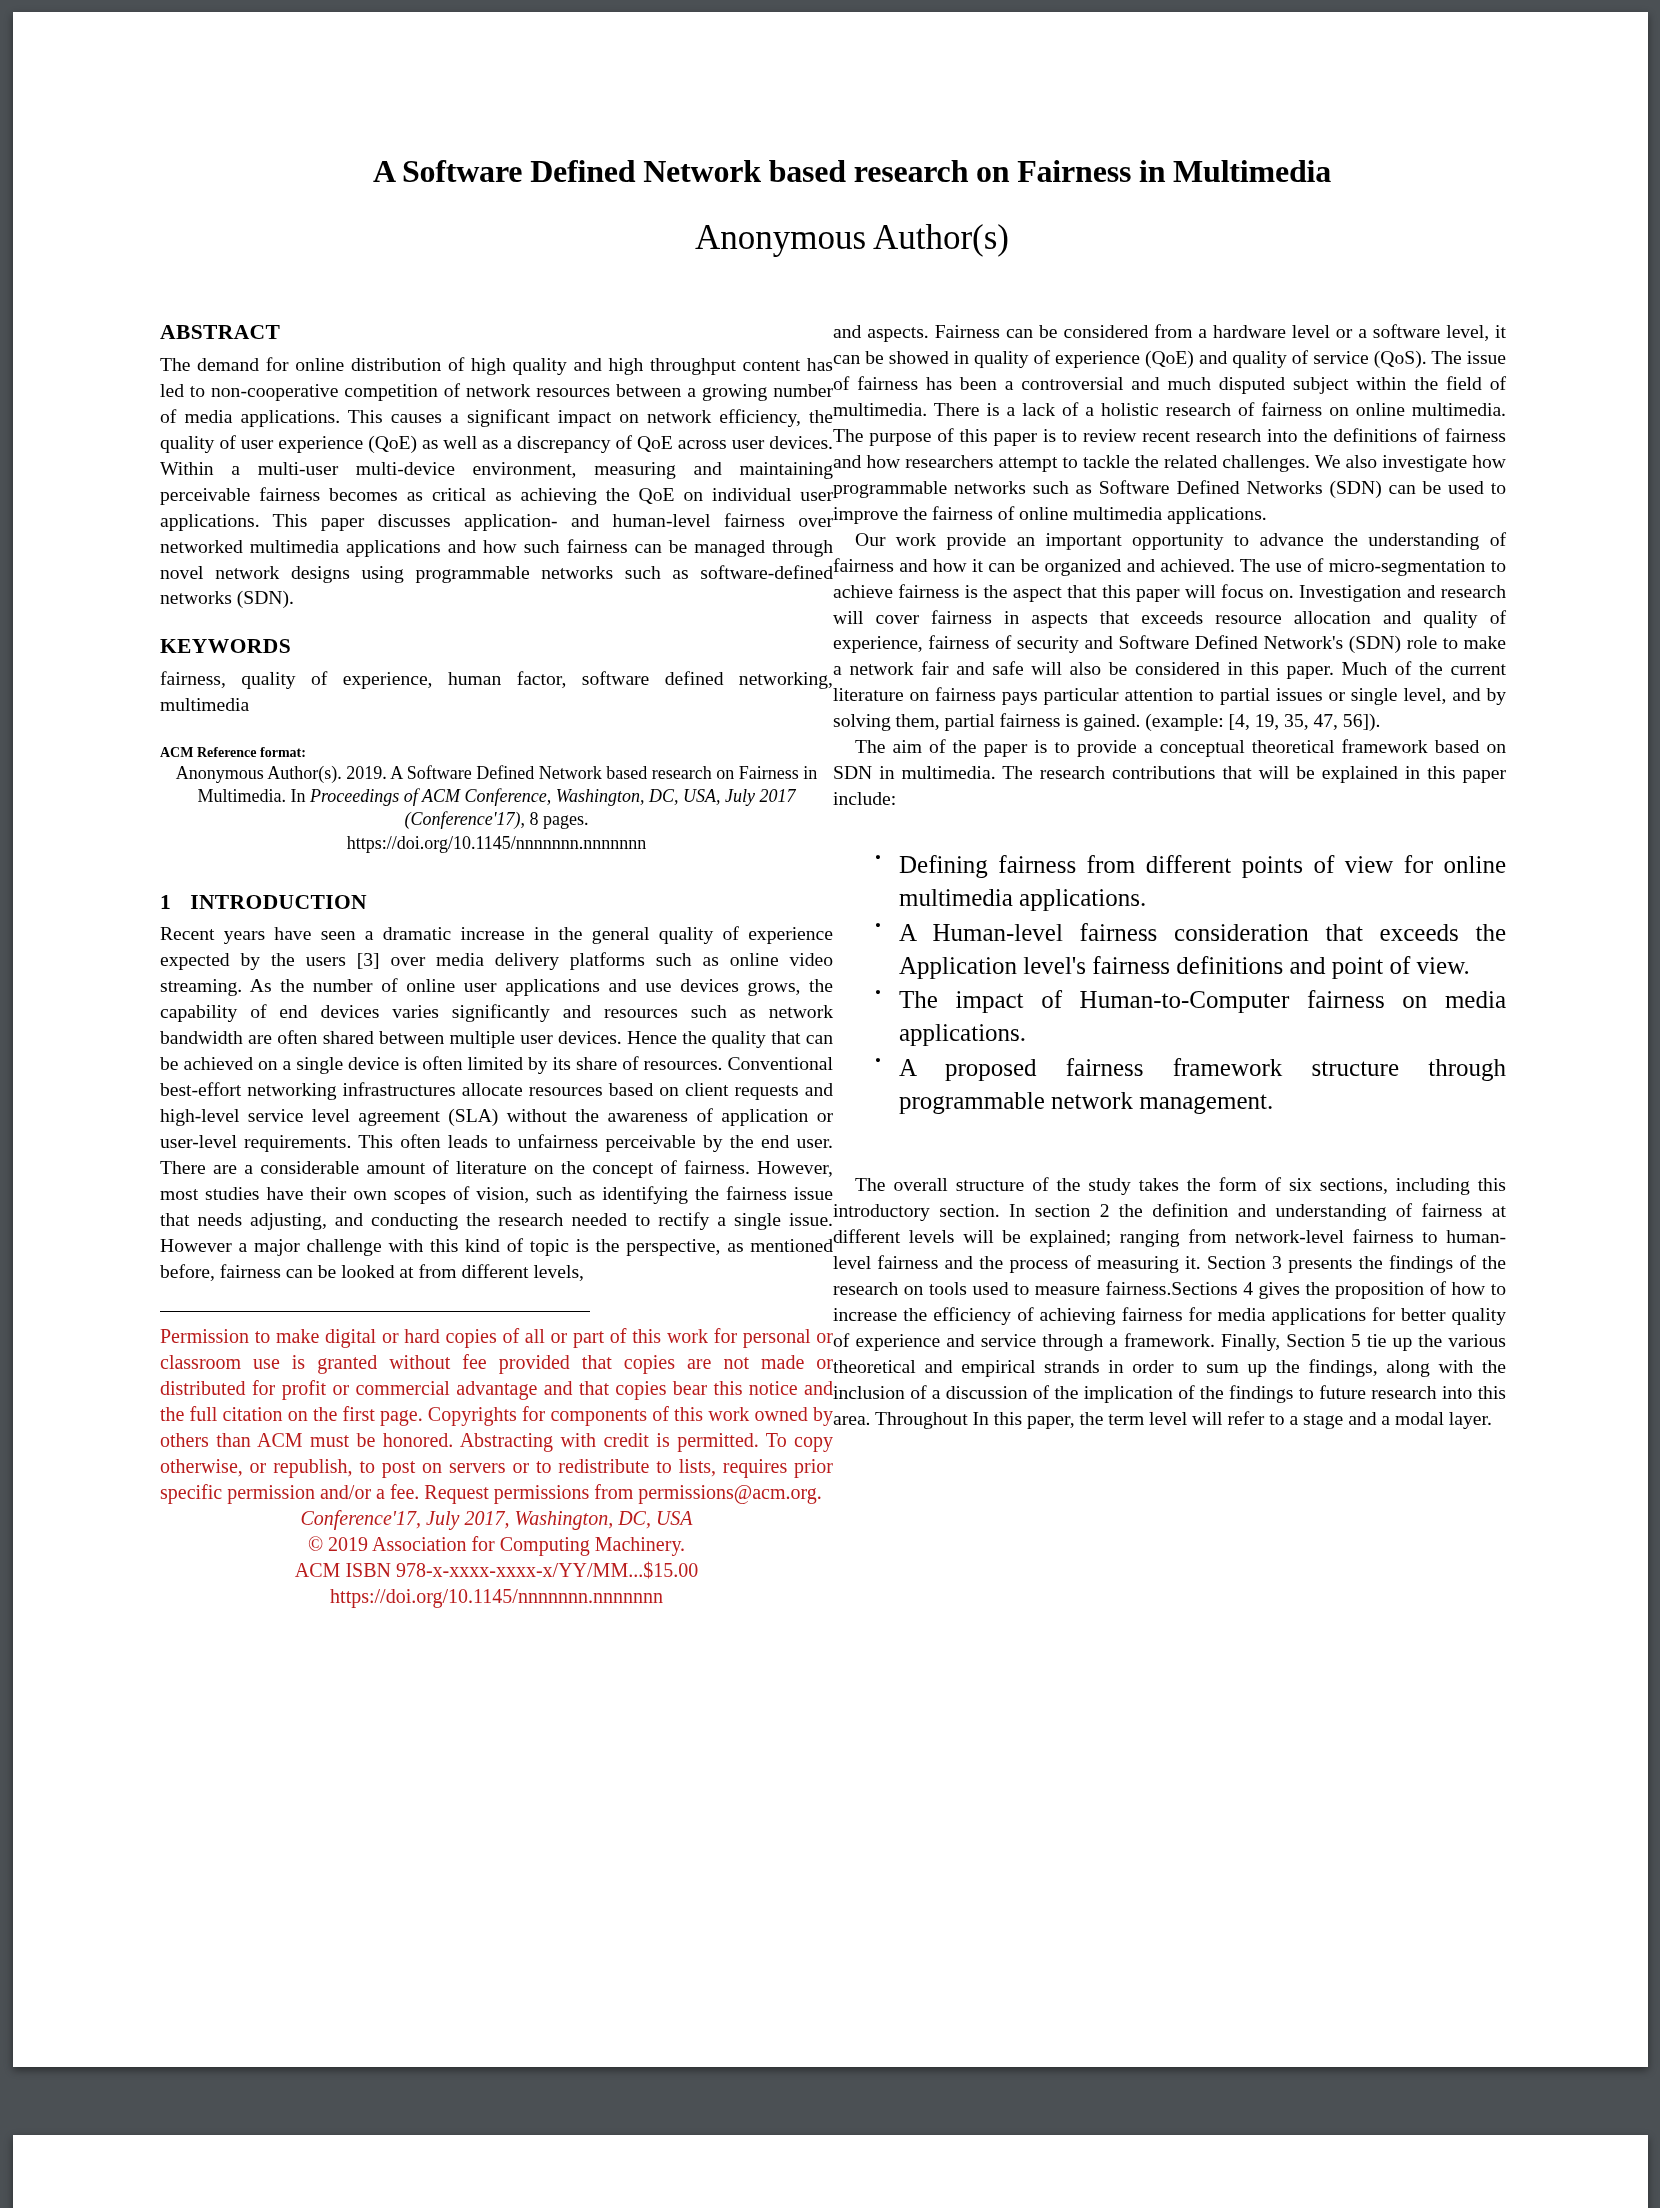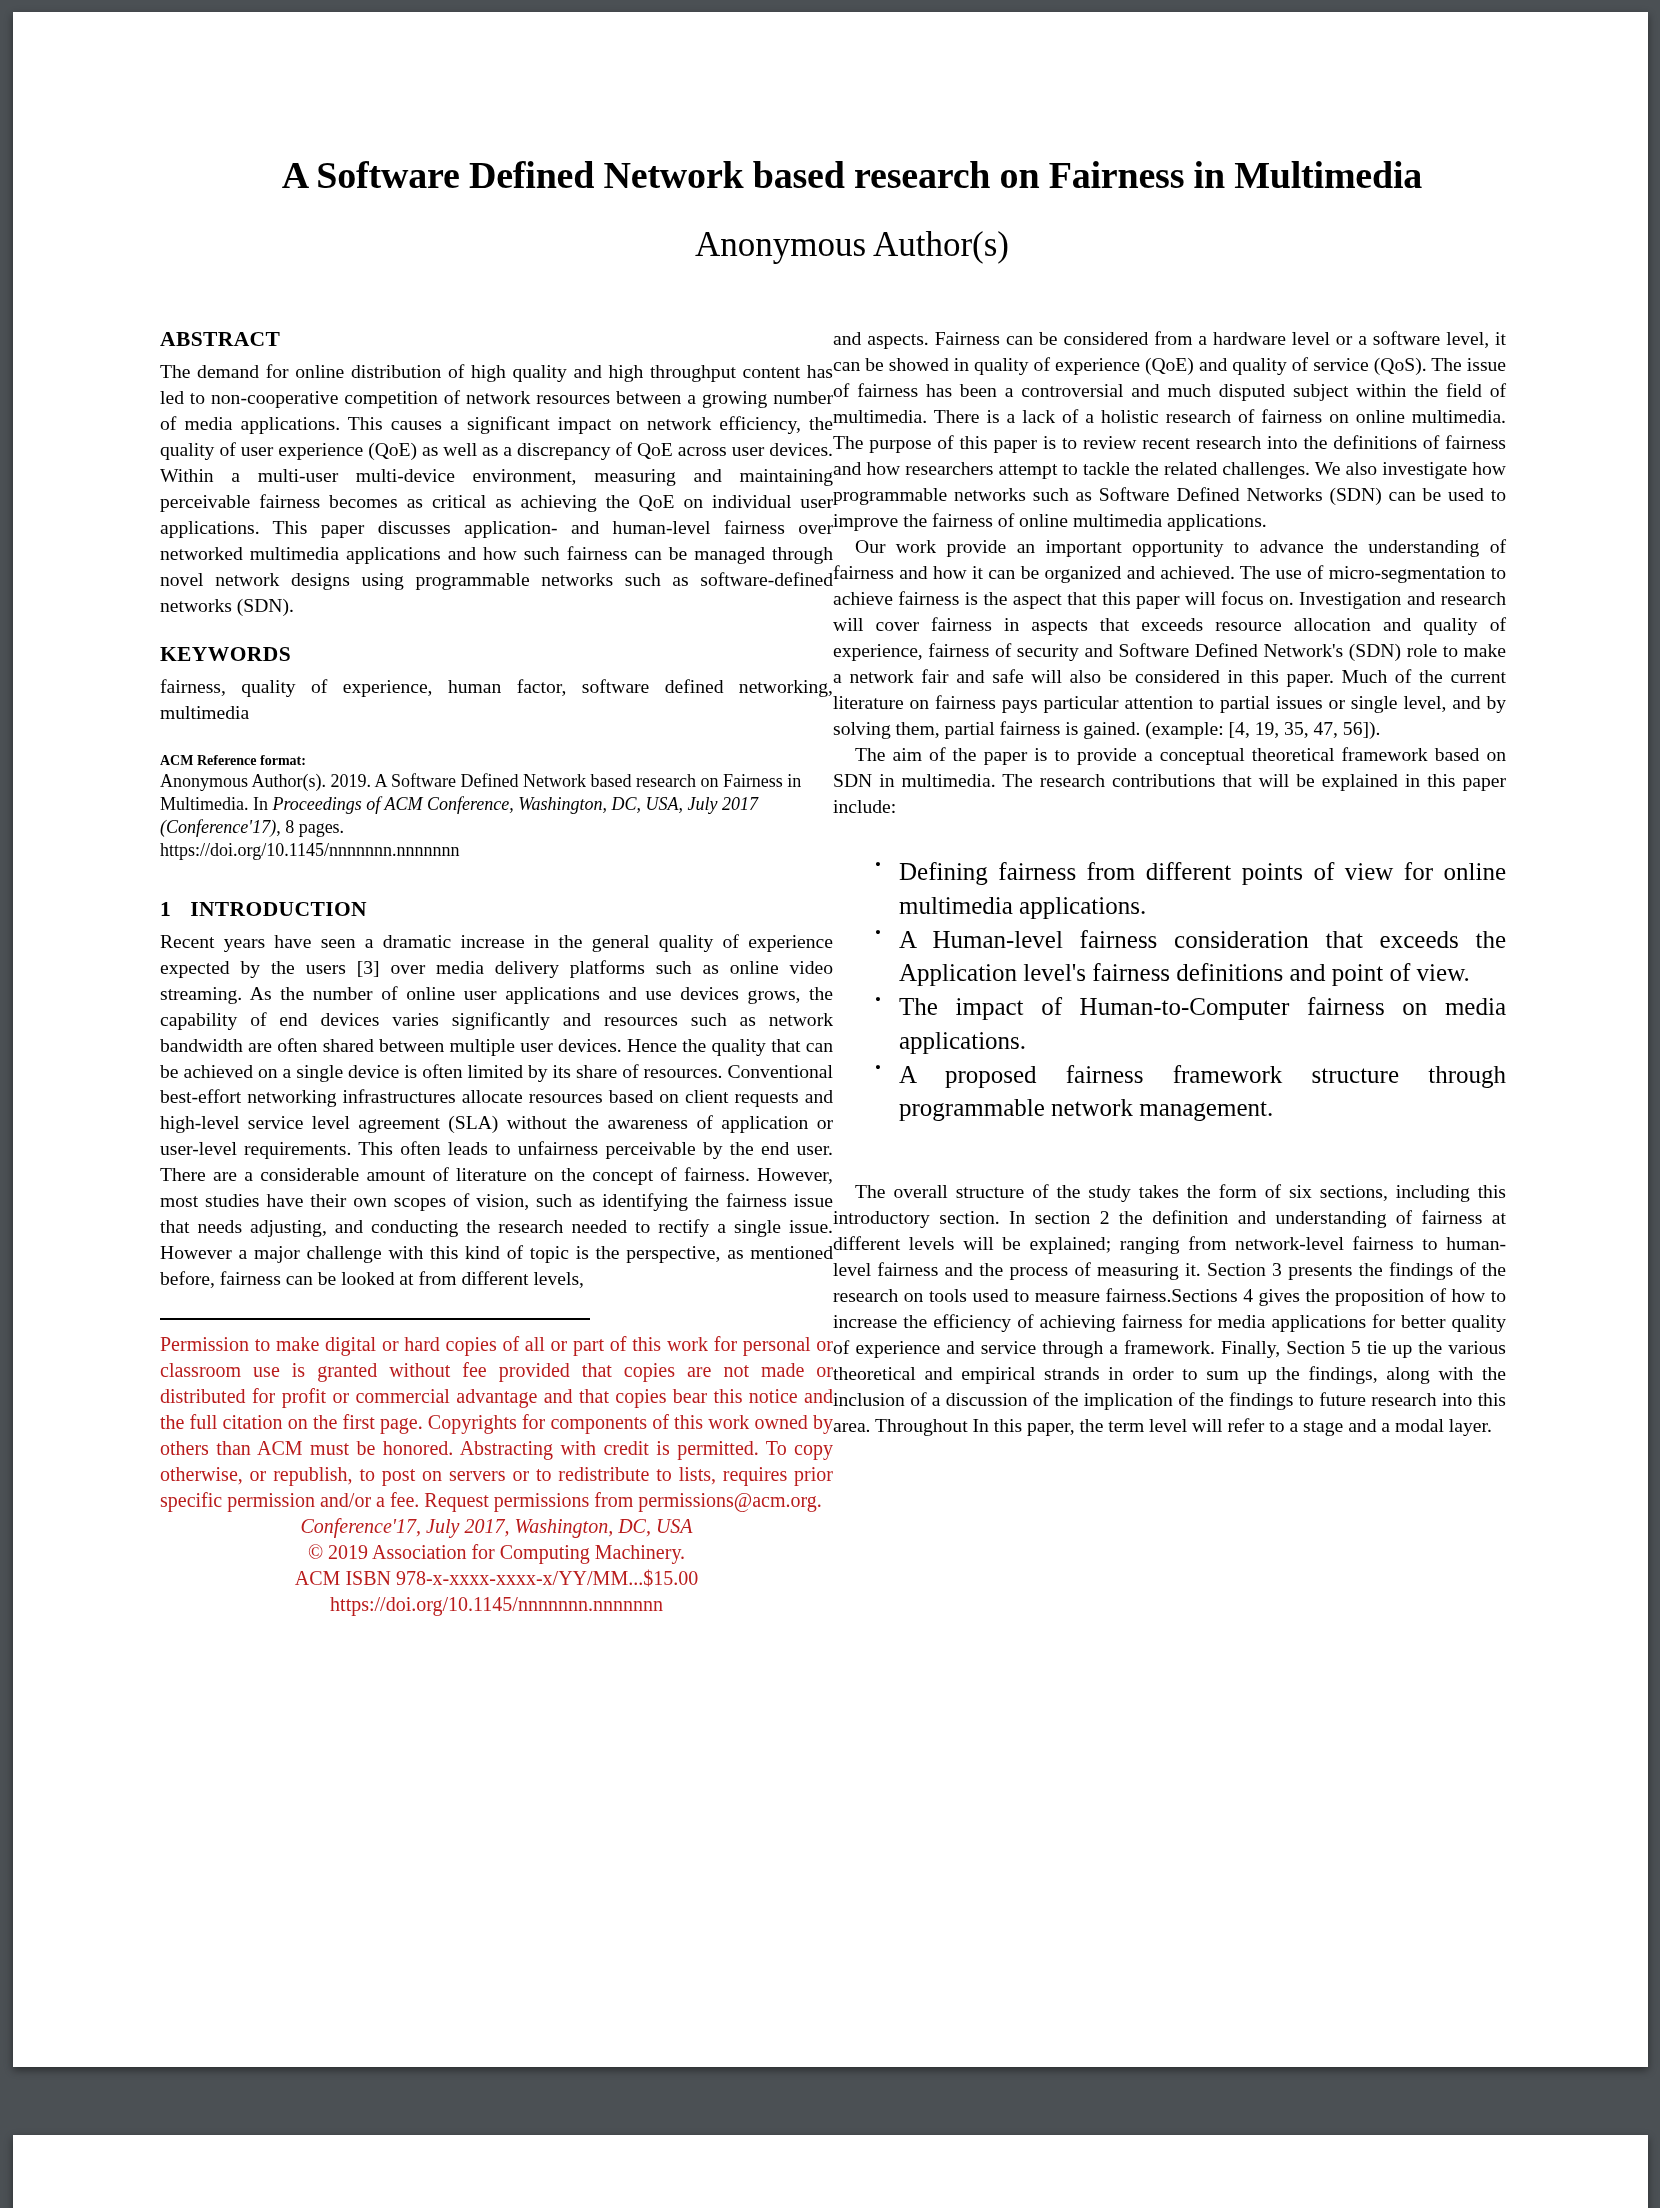--- a/index.html
+++ b/index.html
@@ -44,21 +44,21 @@
   
   .page-body {
     position: absolute;
     left: 147px;
     top: 140px;
     width: 1384px;
   }
 
   .title {
     text-align: center;
-    font-size: 38px;
+    font-size: 32px;
     font-weight: bold;
     line-height: 1.22;
     letter-spacing: -0.2px;
     margin: 0 38px 0 38px;
     color: #000;
   }
 
   .authors {
     text-align: center;
     font-size: 35px;
@@ -116,21 +116,21 @@
     font-weight: bold;
     margin: 0;
     line-height: 1.3;
     color: #000;
   }
 
   p.refbody {
     font-size: 18px;
     line-height: 1.28;
     margin: 0;
-    text-align: left;
+    text-align: center;
     color: #000;
   }
   p.refbody i { font-style: italic; }
 
   
   .footnote-wrap {
     margin-top: 26px;
   }
   .footnote-rule {
     width: 430px;

